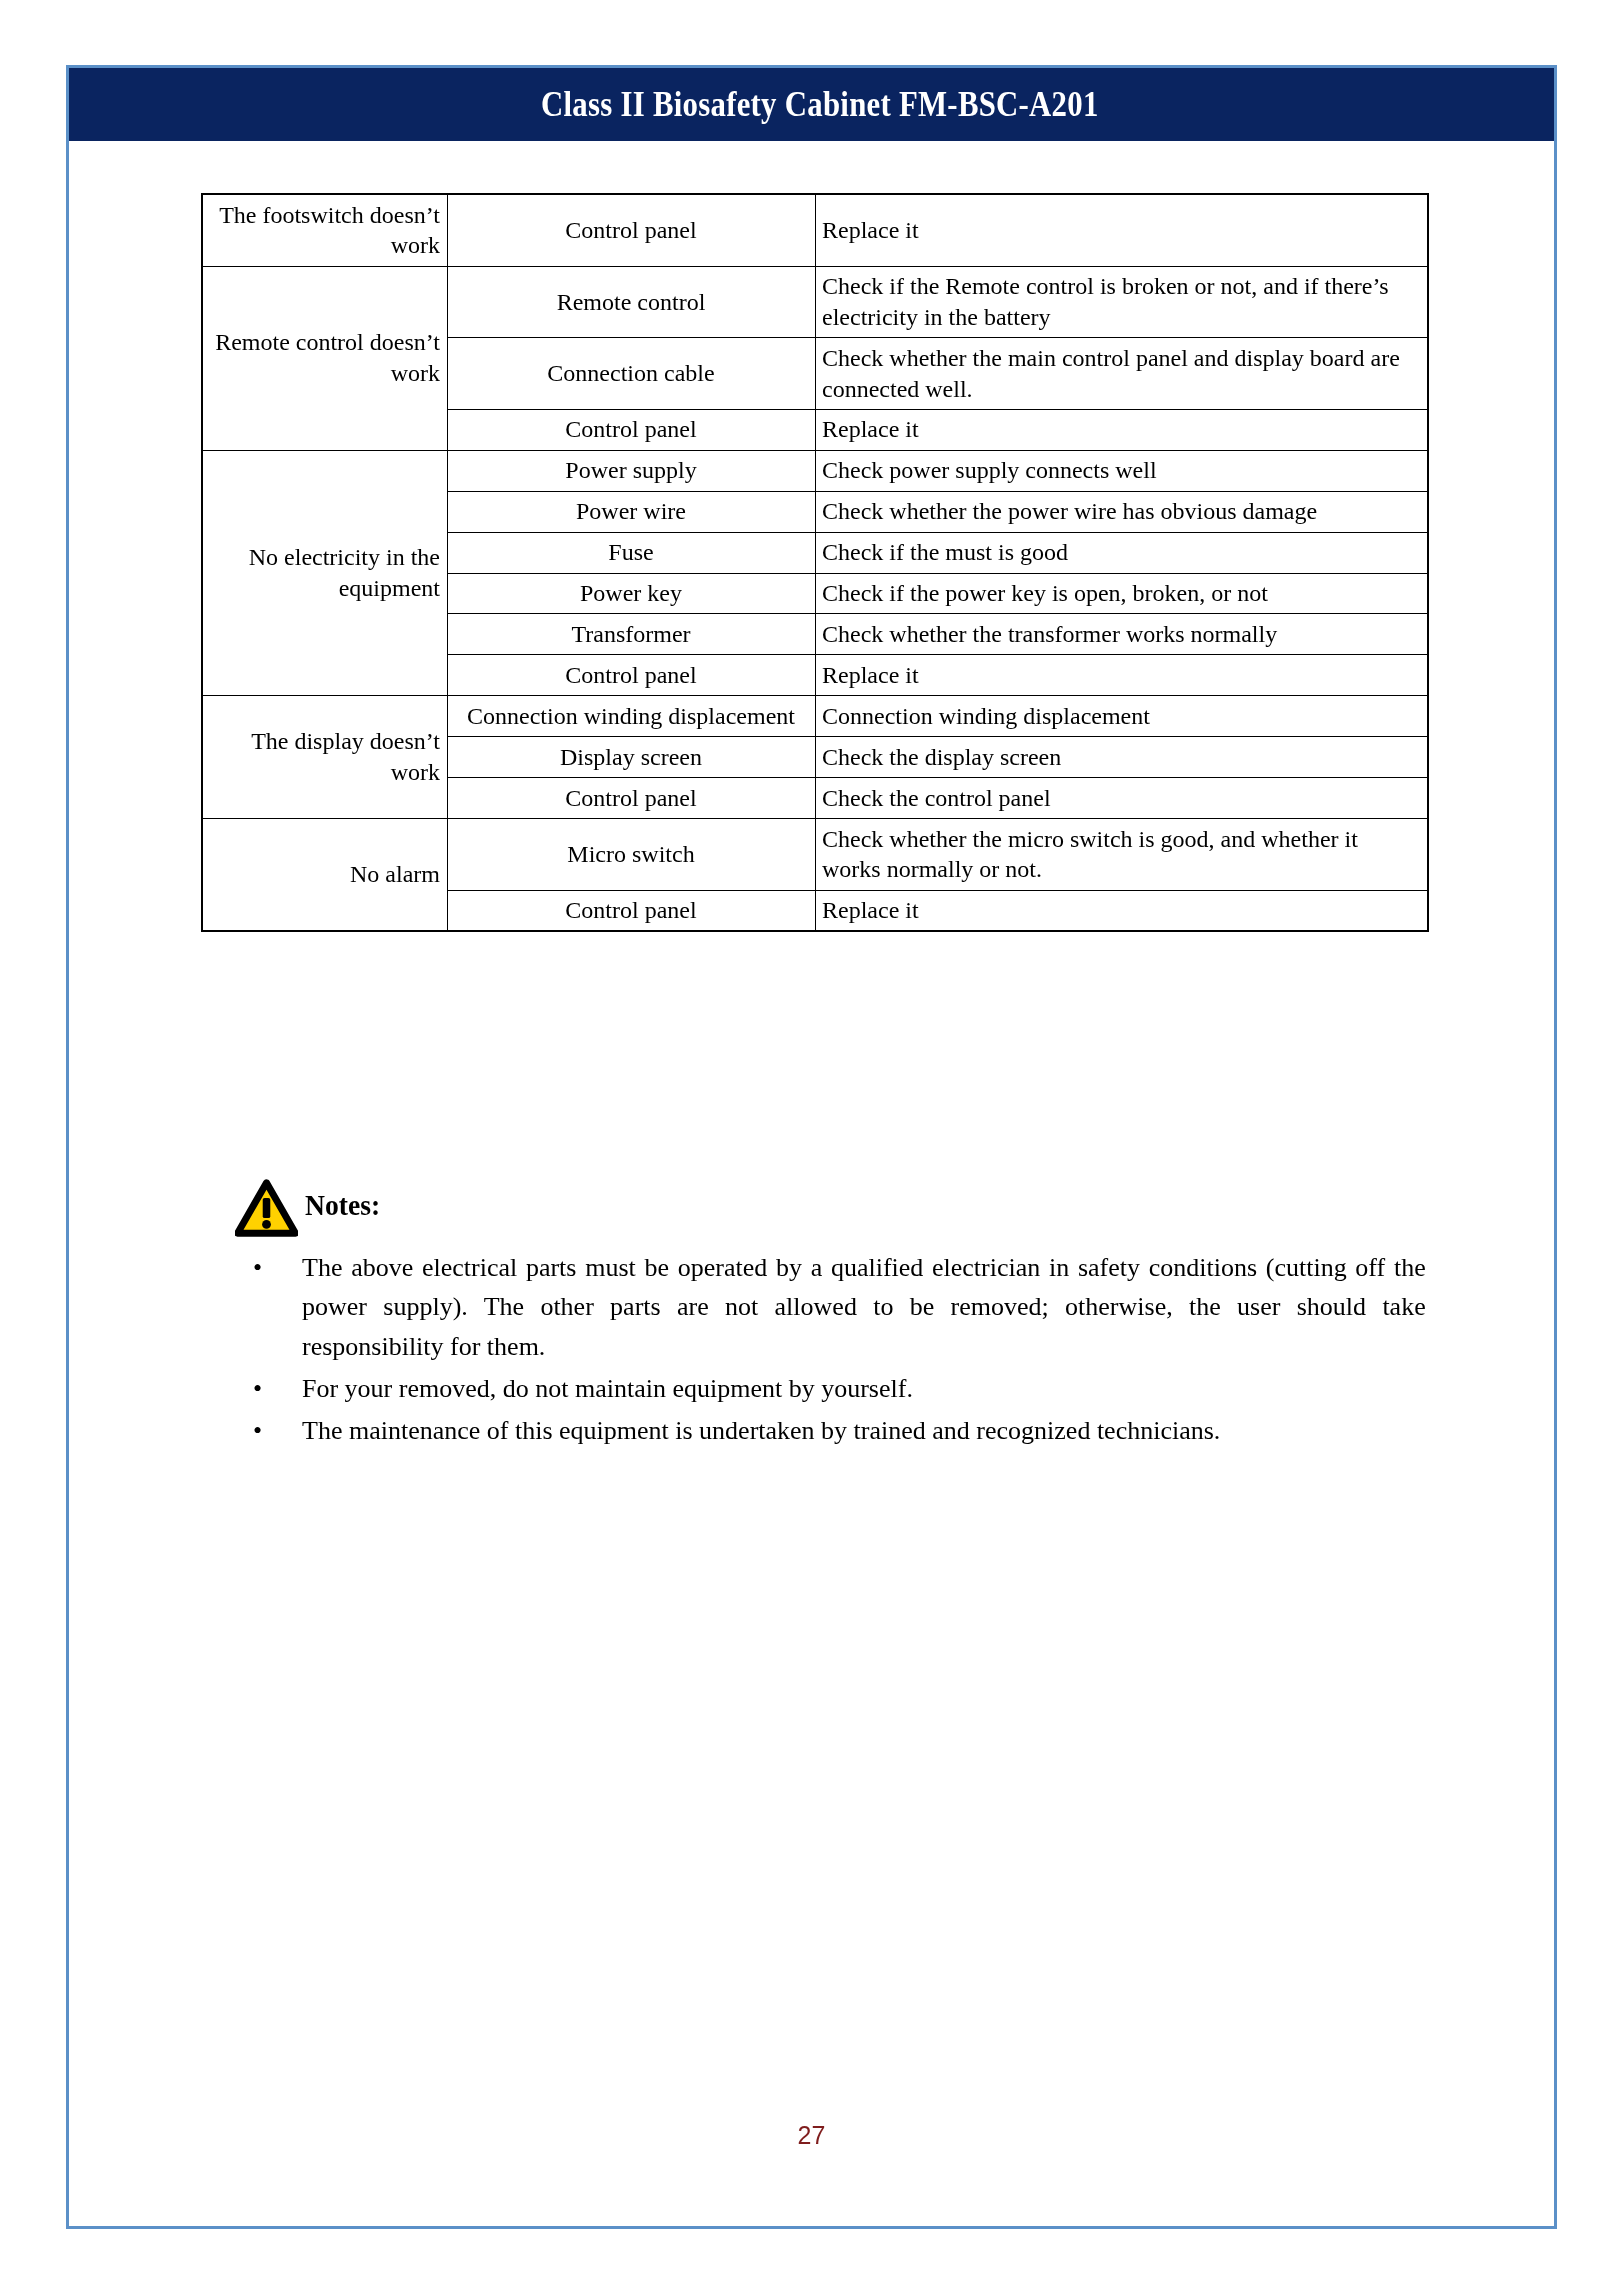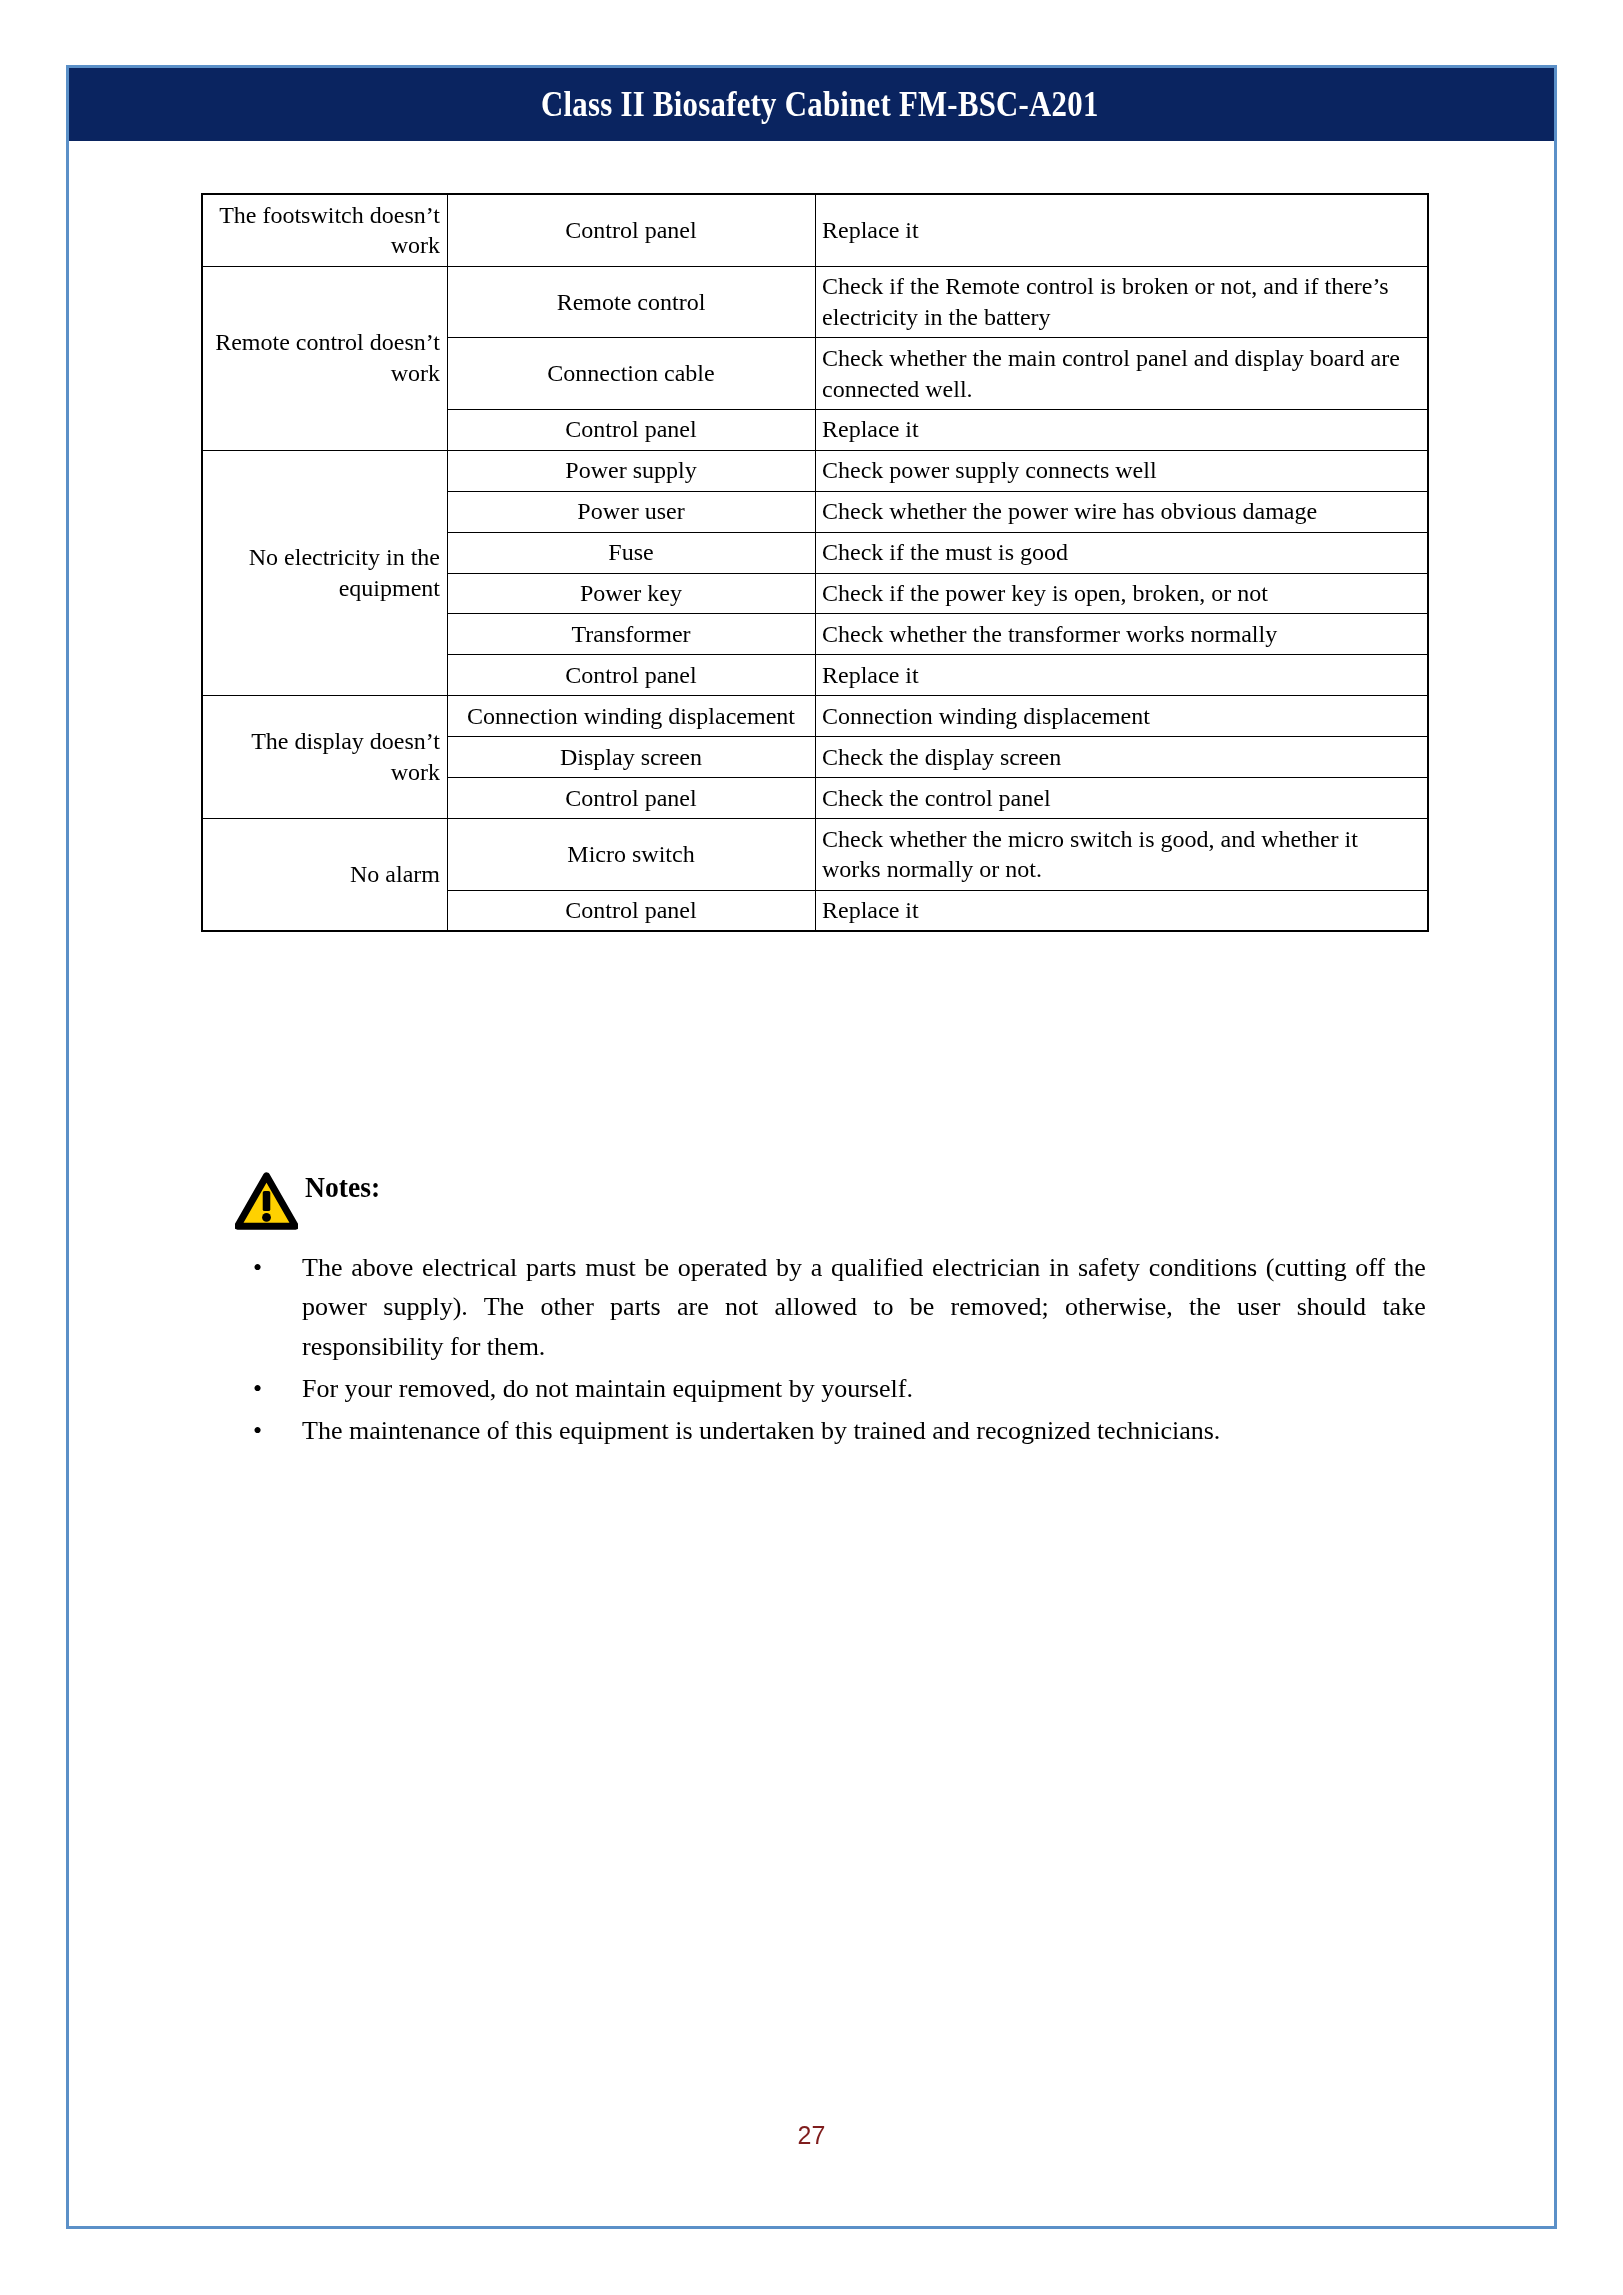--- a/index.html
+++ b/index.html
@@ -91,21 +91,21 @@
 
   
   #notes {
     position: absolute;
     left: 132px;
     top: 1031px;
     width: 1226px;
   }
   #notes-head {
     display: flex;
-    align-items: flex-start;
+    align-items: center;
     gap: 6.5px;
     height: 72px;
     margin-left: 34px;
   }
   .warn-icon {
     width: 63px;
     height: 58px;
     flex: 0 0 auto;
     display: block;
   }
@@ -186,21 +186,21 @@
             <tr>
               <td class="c-part">Control panel</td>
               <td class="c-action">Replace it</td>
             </tr>
             <tr>
               <td class="c-symptom" rowspan="6">No electricity in the equipment</td>
               <td class="c-part">Power supply</td>
               <td class="c-action">Check power supply connects well</td>
             </tr>
             <tr>
-              <td class="c-part">Power user</td>
+              <td class="c-part">Power wire</td>
               <td class="c-action">Check whether the power wire has obvious damage</td>
             </tr>
             <tr>
               <td class="c-part">Fuse</td>
               <td class="c-action">Check if the must is good</td>
             </tr>
             <tr>
               <td class="c-part">Power key</td>
               <td class="c-action">Check if the power key is open, broken, or not</td>
             </tr>

